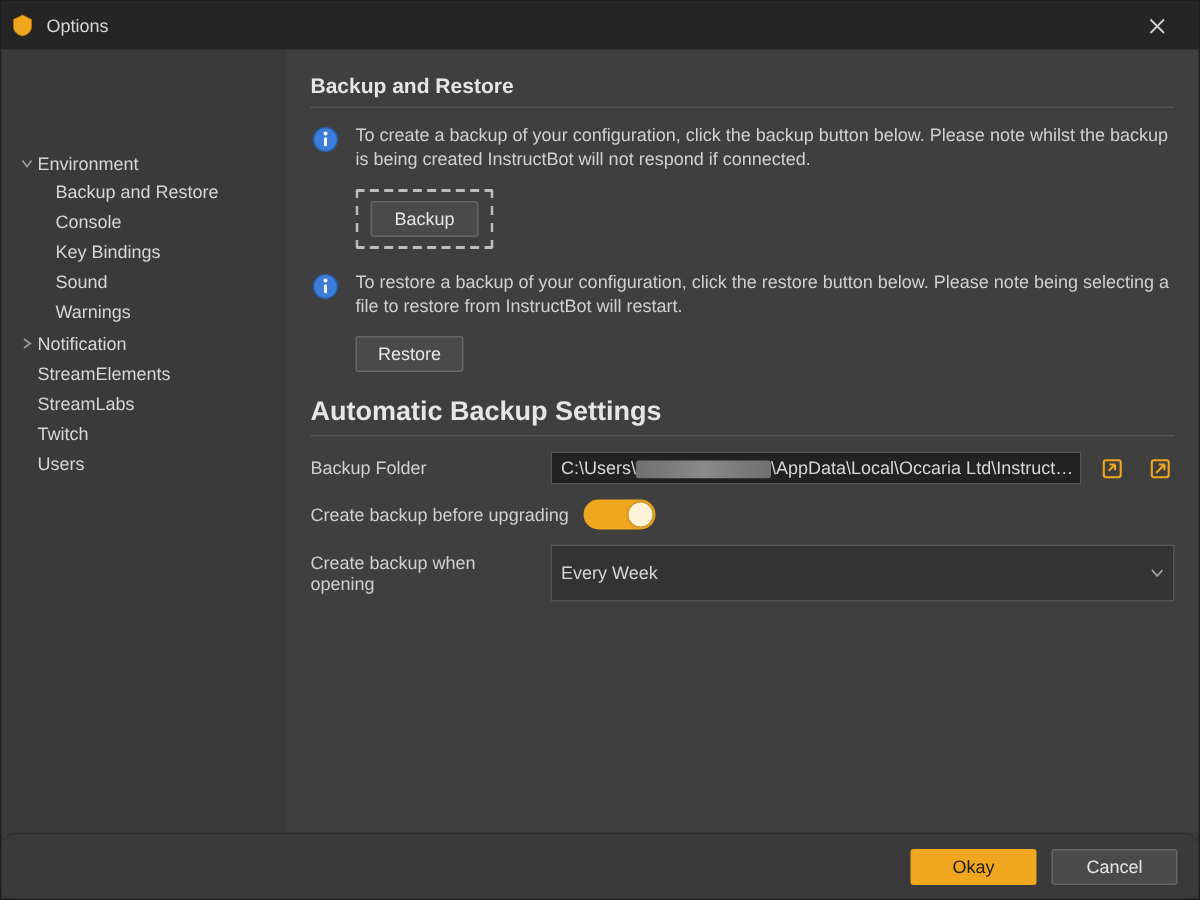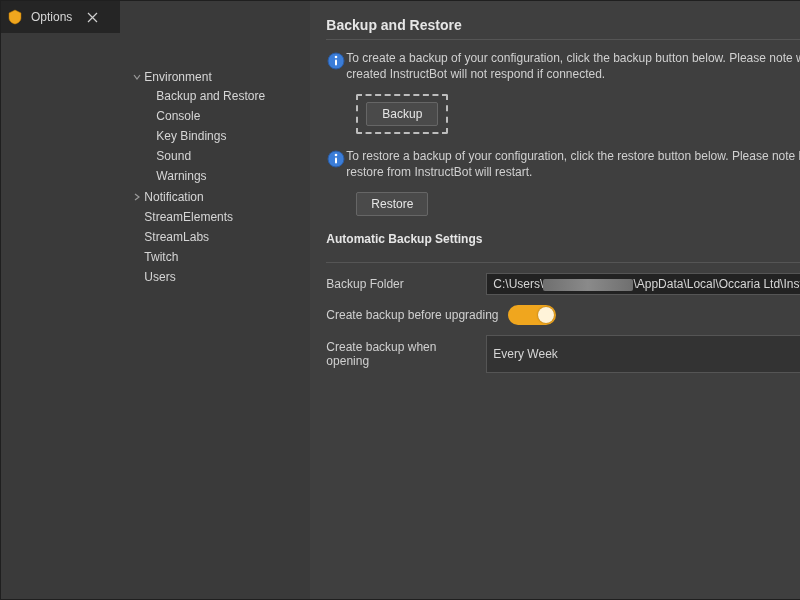--- a/index.html
+++ b/index.html
@@ -1,45 +1,45 @@
 <!DOCTYPE html>
 <html><head>
 <meta charset="utf-8">
 <style>
   * { box-sizing: border-box; margin: 0; padding: 0; }
   html, body { width: 800px; height: 600px; overflow: hidden; font-family: "Segoe UI", Arial, sans-serif; font-size: 12px; color: #cfcfcf; background: #2b2b2b; }
-  .window { width: 800px; height: 600px; display: flex; flex-direction: row; background: #3a3a3a; border: 1px solid #1f1f1f; }
+  .window { width: 800px; height: 600px; display: flex; flex-direction: column; background: #3a3a3a; border: 1px solid #1f1f1f; }
   
   .titlebar { height: 32px; background: #252525; display: flex; align-items: center; padding: 0 8px 0 6px; color: #d6d6d6; }
   .titlebar .app-icon { width: 16px; height: 16px; margin-right: 8px; display:inline-flex; align-items:center; justify-content:center; }
   .titlebar .title { font-size: 12px; }
   .titlebar .spacer { flex: 1; }
   .titlebar .close-btn { width: 40px; height: 32px; display:flex; align-items:center; justify-content:center; color:#cfcfcf; cursor:pointer; }
   
   .body { flex:1; display:flex; min-height:0; }
   .sidebar { width: 190px; background:#3a3a3a; padding: 66px 4px 8px 6px; overflow:auto; }
   .tree { list-style:none; }
   .tree li { line-height: 18px; padding: 1px 0; }
   .tree .node { display:flex; align-items:center; cursor:pointer; padding-left:4px; }
   .tree .chev { width:14px; display:inline-flex; justify-content:center; color:#9a9a9a; }
   .tree .lbl { color:#d6d6d6; }
   .tree .children { list-style:none; padding-left: 30px; }
   .tree .children li .lbl { color:#d6d6d6; }
   .tree .children li .node { padding-left:0; }
   
   .main { flex:1; background:#3f3f3f; padding: 16px 16px 8px 16px; display:flex; flex-direction:column; overflow:auto; }
   .section-title { font-weight:600; font-size:14px; color:#e6e6e6; padding-bottom:6px; border-bottom:1px solid #555; margin-bottom:10px; }
-  .info-row { display:flex; align-items:flex-start; margin-bottom:8px; }
+  .info-row { display:flex; align-items:flex-start; gap:10px; margin-bottom:8px; }
   .info-icon { width:20px; height:20px; flex:0 0 20px; display:inline-flex; align-items:center; justify-content:center; margin-top:1px; }
   .info-text { color:#d0d0d0; line-height:16px; font-size:12px; }
   .btn-row { margin: 4px 0 14px 30px; }
   .dashed-wrap { display:inline-block; border:2px dashed #bdbdbd; padding:6px 8px; border-radius:2px; }
   .btn { display:inline-block; min-width:72px; text-align:center; background:#4a4a4a; border:1px solid #666; color:#e6e6e6; padding:4px 14px; cursor:pointer; border-radius:2px; font-size:12px; }
   .btn-primary { background:#f0a61e; border:1px solid #f0a61e; color:#1f1f1f; font-weight:500; }
-  .subsection-title { font-weight:600; font-size:12px; color:#e6e6e6; padding-bottom:16px; border-bottom:1px solid #555; margin: 6px 0 10px 0; }
+  .subsection-title { font-weight:600; font-size:18px; color:#e6e6e6; padding-bottom:5px; border-bottom:1px solid #555; margin: 6px 0 10px 0; }
   .form-row { display:flex; align-items:center; gap:10px; margin-bottom:10px; }
   .form-label { width: 150px; color:#d0d0d0; font-size:12px; }
   .path-field { flex:1; display:flex; align-items:center; background:#222; border:1px solid #555; height:22px; padding:0 4px 0 6px; color:#d6d6d6; overflow:hidden; white-space:nowrap; }
   .path-text { flex:1; overflow:hidden; text-overflow:ellipsis; }
   .redact { display:inline-block; width:90px; height:12px; background: linear-gradient(90deg,#6f6f6f,#8a8a8a,#6f6f6f); border-radius:2px; vertical-align:middle; }
   .icon-btn { width:20px; height:20px; display:inline-flex; align-items:center; justify-content:center; color:#f0a61e; cursor:pointer; }
   .icon-btn + .icon-btn { margin-left:2px; }
   .toggle { position:relative; width:48px; height:20px; border-radius:10px; background:#f0a61e; cursor:pointer; }
   .toggle .knob { position:absolute; right:2px; top:2px; width:16px; height:16px; border-radius:50%; background:#fff3d9; box-shadow:0 0 2px rgba(0,0,0,.4); }
   .select { flex:1; height:22px; background:#333; border:1px solid #555; color:#d6d6d6; display:flex; align-items:center; padding:18px 6px; cursor:pointer; justify-content:space-between; }

